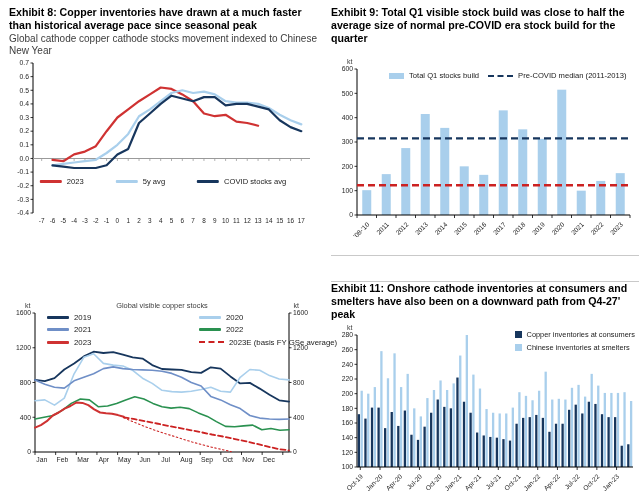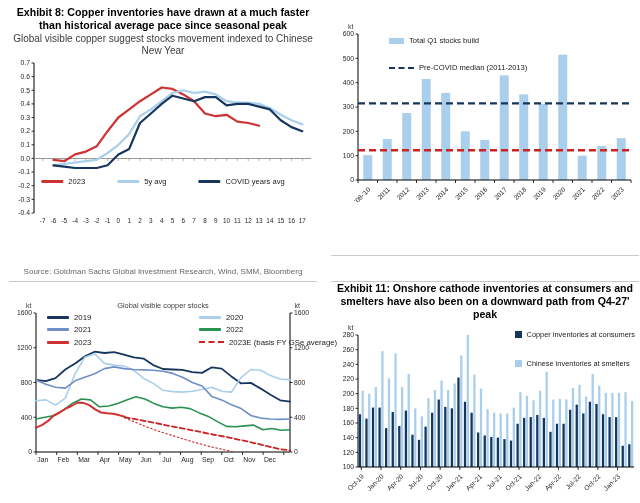--- a/index.html
+++ b/index.html
@@ -1,49 +1,49 @@
 <!DOCTYPE html>
 <html><head>
 <meta charset="utf-8">
 <style>
   html,body{margin:0;padding:0;background:#fff;}
   body{width:640px;height:503px;overflow:hidden;font-family:"Liberation Sans",sans-serif;-webkit-font-smoothing:antialiased;}
-  .page{display:grid;grid-template-columns:308px 308px;column-gap:14px;padding:6px 0 0 9px;text-align:center;}
+  .page{display:grid;grid-template-columns:308px 308px;column-gap:14px;padding:6px 0 0 9px;}
   .cell{display:flex;flex-direction:column;position:relative;}
   .r1{height:276px;}
   .r2{height:218px;}
   .title{font-size:10.6px;font-weight:bold;color:#000;line-height:13px;}
   .subtitle{font-size:10px;color:#3d3d3d;line-height:12px;margin-top:1px;}
   .axis-note{font-size:7.3px;color:#4a4a4a;line-height:9.5px;white-space:pre-line;margin:8px 0 0 6px;}
   .chart-wrap{position:relative;}
   .footer{margin-top:auto;}
   .source{font-size:8px;color:#666;margin-bottom:5px;}
   .rule{border-top:1px solid #c9c9c9;height:0;}
   .spacer{height:25px;}
   svg text{font-family:"Liberation Sans",sans-serif;}
   .legend{position:absolute;font-size:7.6px;color:#1a1a1a;}
   .li{display:flex;align-items:center;gap:5px;line-height:11px;}
   .sw{flex:0 0 auto;display:inline-block;}
   .sw-line{width:22px;height:2.6px;border-radius:1px;}
   .sw-dash{width:25px;height:0;border-top:2.6px dashed;}
   .sw-bar{width:15px;height:6px;}
   .sw-sq{width:6.5px;height:6.5px;}
   .legend-a{left:50%;transform:translateX(-50%);top:119px;display:flex;gap:32px;white-space:nowrap;}
-  .legend-b{left:58px;top:17px;display:flex;flex-direction:column;gap:16px;white-space:nowrap;}
+  .legend-b{left:58px;top:17px;display:flex;flex-direction:row;gap:9px;white-space:nowrap;}
   .legend-c{left:38px;top:13px;display:grid;grid-template-rows:repeat(3,12.5px);grid-auto-flow:column;grid-auto-columns:152px auto;white-space:nowrap;font-size:7.8px;}
-  .legend-d{right:4px;top:8px;display:flex;flex-direction:column;gap:18px;white-space:nowrap;font-size:7.4px;}
+  .legend-d{right:4px;top:8px;display:flex;flex-direction:column;gap:2px;white-space:nowrap;font-size:7.4px;}
 </style>
 </head>
 <body>
 
 <div class="page">
 
   <div class="cell r1">
     <div class="title">Exhibit 8: Copper inventories have drawn at a much faster than historical average pace since seasonal peak</div>
-    <div class="subtitle">Global visible copper suggest stocks movement indexed to Chinese New Year</div>
+    <div class="subtitle">Global cathode copper cathode stocks movement indexed to Chinese New Year</div>
     <div class="chart-wrap"><svg viewBox="0 0 306 172" width="306" height="172">
           <text x="20" y="8.3" text-anchor="end" font-size="6.8" fill="#262626">0.7</text>
           <line x1="21.5" y1="6" x2="24" y2="6" stroke="#000" stroke-width="0.8"></line>
           <text x="20" y="21.936363636363634" text-anchor="end" font-size="6.8" fill="#262626">0.6</text>
           <line x1="21.5" y1="19.636363636363633" x2="24" y2="19.636363636363633" stroke="#000" stroke-width="0.8"></line>
           <text x="20" y="35.57272727272726" text-anchor="end" font-size="6.8" fill="#262626">0.5</text>
           <line x1="21.5" y1="33.272727272727266" x2="24" y2="33.272727272727266" stroke="#000" stroke-width="0.8"></line>
           <text x="20" y="49.2090909090909" text-anchor="end" font-size="6.8" fill="#262626">0.4</text>
           <line x1="21.5" y1="46.9090909090909" x2="24" y2="46.9090909090909" stroke="#000" stroke-width="0.8"></line>
           <text x="20" y="62.84545454545454" text-anchor="end" font-size="6.8" fill="#262626">0.3</text>
@@ -121,30 +121,27 @@
           <div class="li">
             <span class="sw sw-line" style="background: rgb(207, 50, 50);"></span>
             <span>2023</span>
           </div>
           <div class="li">
             <span class="sw sw-line" style="background: rgb(169, 207, 236);"></span>
             <span>5y avg</span>
           </div>
           <div class="li">
             <span class="sw sw-line" style="background: rgb(23, 54, 93);"></span>
-            <span>COVID years avg</span>
+            <span>COVID stocks avg</span>
           </div>
         </div></div>
-    <div class="footer">
-      <div class="source">Source: Goldman Sachs Global Investment Research, Wind, SMM, Bloomberg</div>
-      <div class="rule"></div>
-    </div>
   </div>
 
   <div class="cell r1">
+    <div class="title">Exhibit 9: Total Q1 visible stock build was close to half the average size of normal pre-COVID era stock build for the quarter</div>
     <div style="height:12px"></div>
     <div class="chart-wrap"><svg viewBox="0 0 306 198" width="306" height="198">
           <text x="16" y="11" text-anchor="start" font-size="7" fill="#404040">kt</text>
           <text x="22" y="18.3" text-anchor="end" font-size="6.8" fill="#262626">600</text>
           <line x1="23.5" y1="16" x2="26" y2="16" stroke="#000" stroke-width="0.8"></line>
           <text x="22" y="42.633333333333326" text-anchor="end" font-size="6.8" fill="#262626">500</text>
           <line x1="23.5" y1="40.33333333333333" x2="26" y2="40.33333333333333" stroke="#000" stroke-width="0.8"></line>
           <text x="22" y="66.96666666666665" text-anchor="end" font-size="6.8" fill="#262626">400</text>
           <line x1="23.5" y1="64.66666666666666" x2="26" y2="64.66666666666666" stroke="#000" stroke-width="0.8"></line>
           <text x="22" y="91.3" text-anchor="end" font-size="6.8" fill="#262626">300</text>

